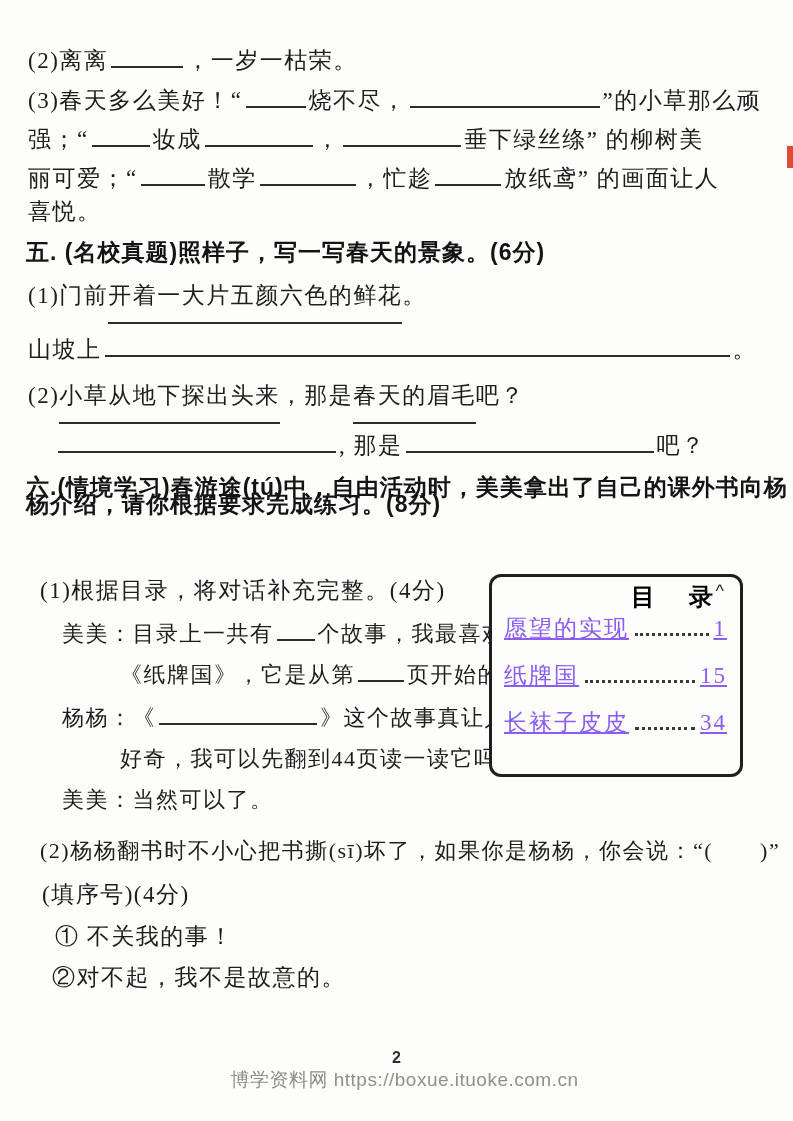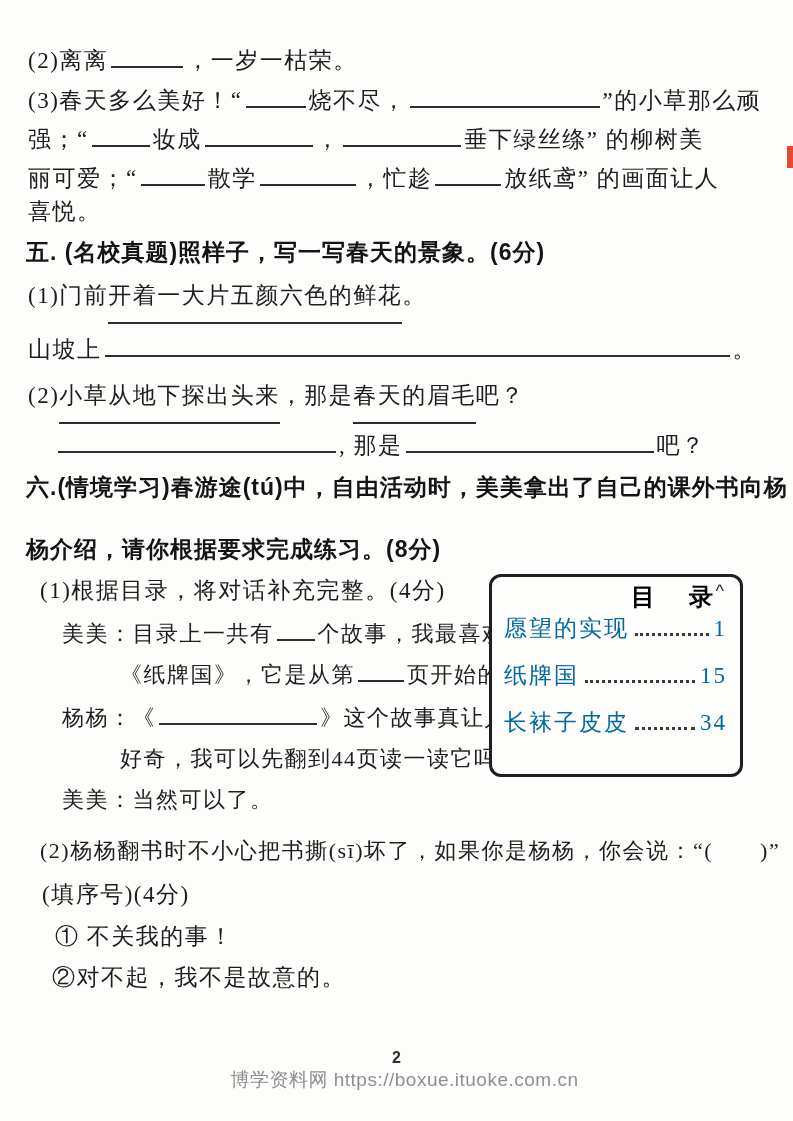--- a/index.html
+++ b/index.html
@@ -66,21 +66,22 @@
     font-size:18px;
     color:#2a2a2a;
     font-family:"Liberation Sans", sans-serif;
   }
   .toc-row{
     display:flex;
     align-items:baseline;
     height:47px;
     font-size:23px;
     letter-spacing:2px;
-    color:#0369a1;
+    color:#8b5cf6;
+    text-decoration:underline;
   }
   .toc-row .lbl{white-space:nowrap;}
   .toc-row .dots{
     flex:1;
     border-bottom:3px dotted #3a3a3a;
     margin:0 5px 7px 6px;
     min-width:20px;
   }
   .toc-row .pg{white-space:nowrap;}
   
@@ -110,21 +111,21 @@
   <div class="line" style="top:162px;left:28px"><span class="seg-t">丽可爱；“</span><span class="seg-b" style="width: 64px;"></span><span class="seg-t"> 散学</span><span class="seg-b" style="width: 96px;"></span><span class="seg-t"> ，忙趁 </span><span class="seg-b" style="width: 66px;"></span><span class="seg-t"> 放纸鸢” 的画面让人</span></div>
   <div class="line" style="top:197px;left:28px"><span class="seg-t">喜悦。</span></div>
 
   <div class="heading" style="top:237px;left:26px">五. (名校真题)照样子，写一写春天的景象。(6分)</div>
   <div class="line" style="top:281px;left:28px"><span class="seg-t">(1)门前</span><span class="seg-u">开着一大片五颜六色的鲜花</span><span class="seg-t">。</span></div>
   <div class="line" style="top:333px;left:28px"><span class="seg-t">山坡上</span><span class="seg-b" style="width: 625px;"></span><span class="seg-t">。</span></div>
   <div class="line" style="top:381px;left:28px"><span class="seg-t">(2)  </span><span class="seg-u">小草从地下探出头来</span><span class="seg-t">，那是</span><span class="seg-u">春天的眉毛</span><span class="seg-t">吧？</span></div>
   <div class="line" style="top:429px;left:55px"><span class="seg-b" style="width: 278px;"></span><span class="seg-t">, 那是</span><span class="seg-b" style="width: 248px;"></span><span class="seg-t">吧？</span></div>
 
   <div class="heading" style="top:472px;left:26px">六.(情境学习)春游途(tú)中，自由活动时，美美拿出了自己的课外书向杨</div>
-  <div class="heading" style="top:534px;left:26px">杨介绍，请你根据要求完成练习。(8分)</div>
+  <div class="heading" style="top:489px;left:26px">杨介绍，请你根据要求完成练习。(8分)</div>
 
   <div class="line" style="top:576px;left:40px"><span class="seg-t">(1)根据目录，将对话补充完整。(4分)</span></div>
   <div class="line small" style="top:618px;left:62px"><span class="seg-t">美美：目录上一共有</span><span class="seg-b" style="width: 38px;"></span><span class="seg-t">个故事，我最喜欢</span></div>
   <div class="line small" style="top:659px;left:120px"><span class="seg-t">《纸牌国》，它是从第</span><span class="seg-b" style="width: 46px;"></span><span class="seg-t">页开始的。</span></div>
   <div class="line small" style="top:702px;left:62px"><span class="seg-t">杨杨：《</span><span class="seg-b" style="width: 158px;"></span><span class="seg-t">》这个故事真让人</span></div>
   <div class="line small" style="top:744px;left:120px"><span class="seg-t">好奇，我可以先翻到44页读一读它吗?</span></div>
   <div class="line small" style="top:785px;left:62px"><span class="seg-t">美美：当然可以了。</span></div>
 
   <div class="toc-box">
     <div class="toc-corner">^</div>

